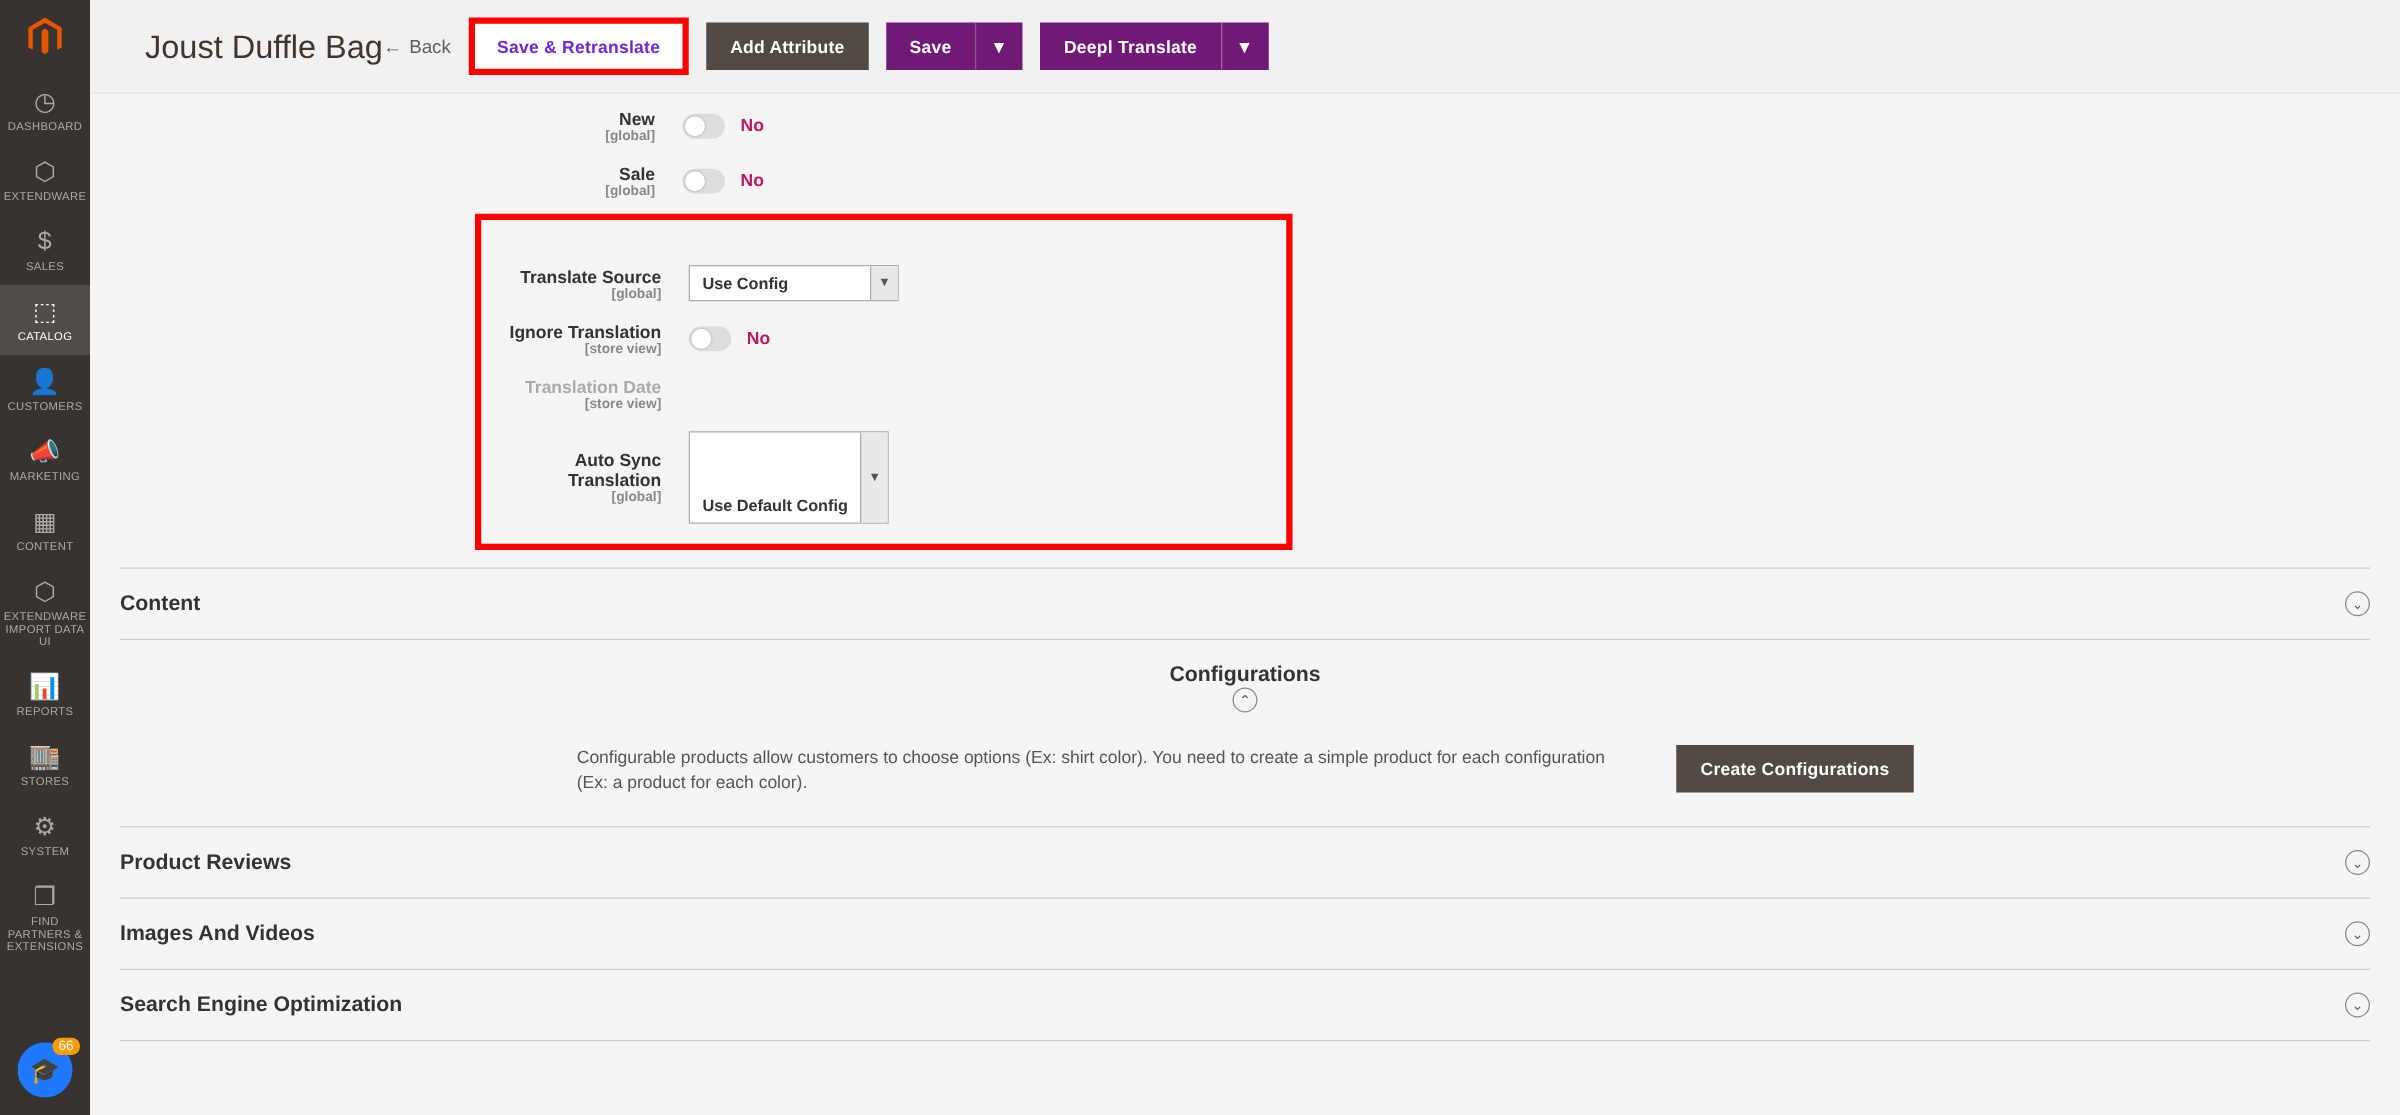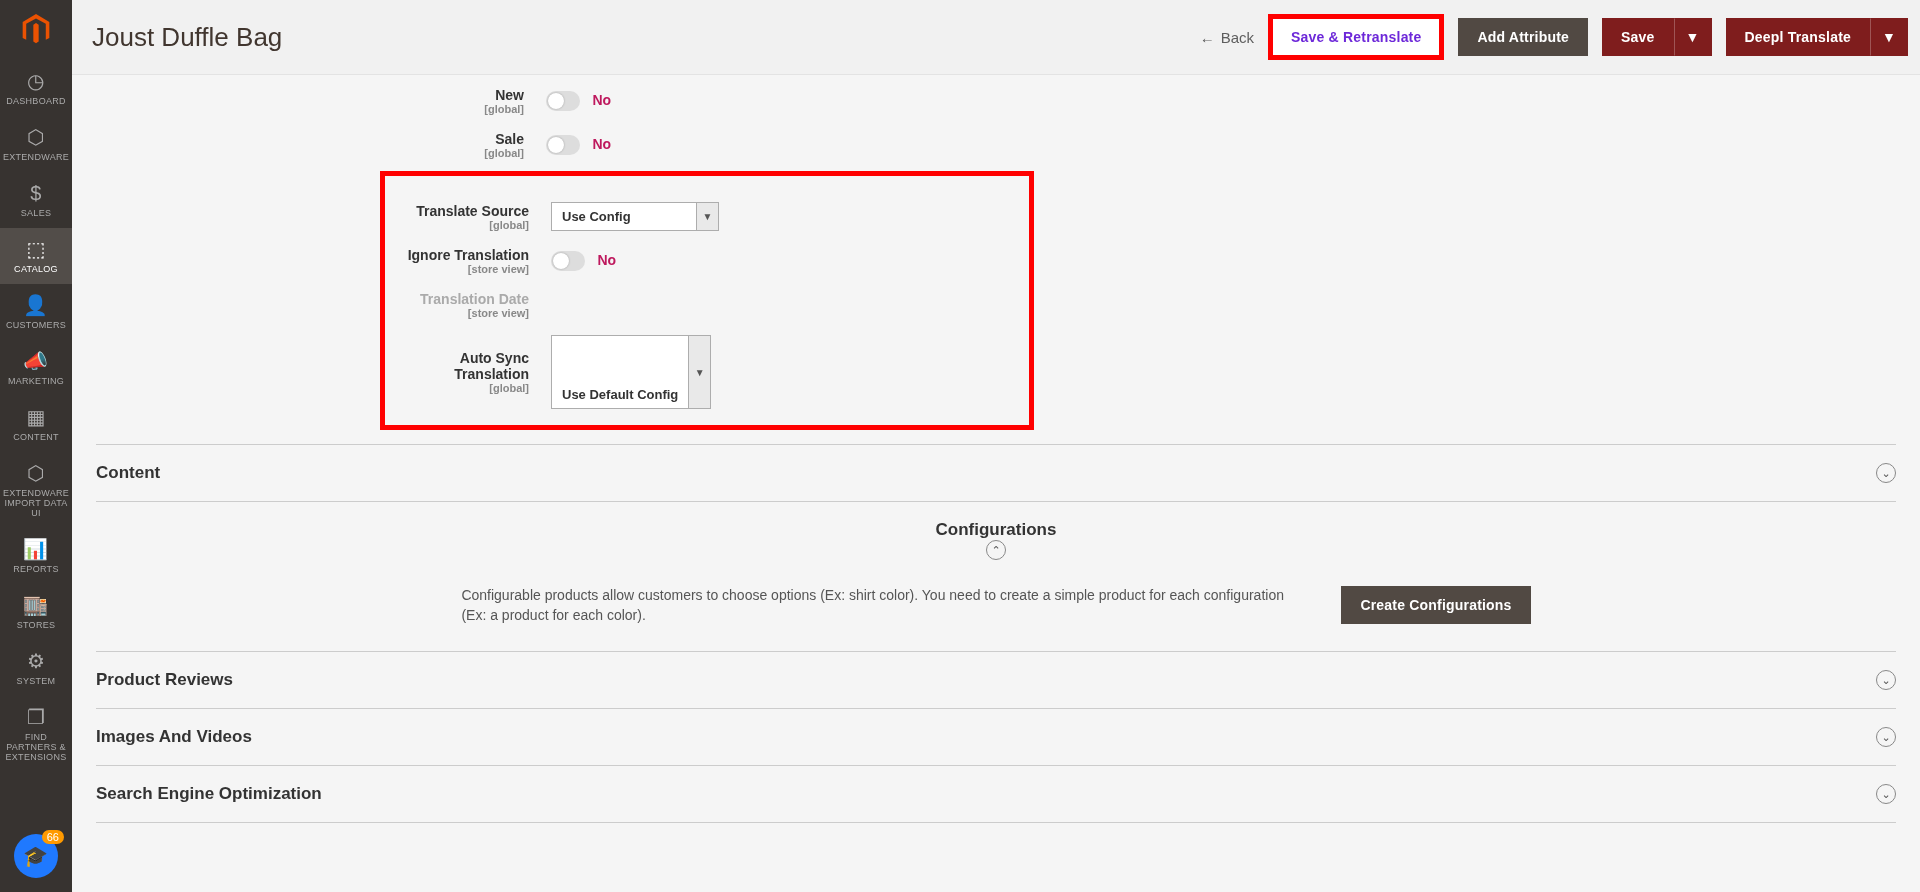--- a/index.html
+++ b/index.html
@@ -9,28 +9,28 @@
   position: fixed; left: 0; top: 0; bottom: 0; width: 72px;
   background: #373330; color: #aaa; z-index: 100;
 }
 .logo { display:flex; align-items:center; justify-content:center; height:60px; }
 .logo svg { width:32px; height:32px; }
 .nav-item { display:flex; flex-direction:column; align-items:center; justify-content:center; padding:10px 2px; font-size:9px; letter-spacing:.3px; color:#aaa; text-align:center; cursor:pointer; }
 .nav-item.active { background:#524d49; color:#fff; }
 .nav-item .ico { font-size:20px; margin-bottom:4px; display:flex; align-items:center; justify-content:center; height:22px; }
 
 .main { margin-left:72px; }
-.header { display:flex; align-items:center; justify-content:space-between; padding:14px 12px; background:#f1f1f1; border-bottom:1px solid #e3e3e3; position:sticky; top:0; }
+.header { display:flex; align-items:center; justify-content:flex-start; padding:14px 36px; background:#f1f1f1; border-bottom:1px solid #e3e3e3; position:sticky; top:0; }
 .title { font-size:26px; font-weight:400; color:#41362f; margin-left:8px; }
 .actions { display:flex; align-items:center; gap:14px; }
 .back { color:#5e5e5e; font-size:15px; cursor:pointer; display:flex; align-items:center; gap:6px; }
 .btn { border:1px solid transparent; padding:10px 18px; font-size:14px; font-weight:600; cursor:pointer; letter-spacing:.2px; }
 .btn-outline { background:#fff; border:1px solid #a9a39b; color:#6d28d9; }
 .btn-dark { background:#514943; color:#fff; }
-.btn-orange { background:#7f1d1d; color:#fff; }
+.btn-orange { background:#701a75; color:#fff; }
 .btn-split { display:flex; }
 .btn-split .drop { width:30px; display:flex; align-items:center; justify-content:center; border-left:1px solid rgba(255,255,255,.25); }
 
 .highlight-red { border:5px solid #ff0000; }
 
 .content-area { padding:4px 24px 40px; }
 
 .field-row { display:flex; align-items:center; padding:8px 0;font-weight:bold; }
 .field-label { width:450px; text-align:right; padding-right:22px; color:#333; font-size:14px; }
 .field-label .sub { display:block; font-size:11px; color:#888; }
@@ -41,21 +41,21 @@
 .toggle-label { margin-left:8px; font-size:14px; color:#be185d; }
 
 .select-wrap { display:inline-flex; border:1px solid #adadad; background:#fff; }
 .select-wrap .sel-text { padding:6px 10px; font-size:13px; min-width:144px; }
 .select-wrap .sel-btn { width:22px; background:#e9e9e9; border-left:1px solid #adadad; display:flex; align-items:center; justify-content:center; font-size:10px; color:#555; }
 
 .date-wrap { display:inline-flex; border:1px solid #ccc; background:#f7f7f7; }
 .date-wrap .dt-text { padding:6px 8px; font-size:13px; color:#999; min-width:98px; }
 .date-wrap .dt-btn { width:26px; display:flex; align-items:center; justify-content:center; color:#777; }
 
-.hl-box { position:relative; margin:4px 0 14px; padding:18px 0 8px; width:654px; margin-left:284px;}
+.hl-box { position:relative; margin:4px 0 14px; padding:28px 0 8px; width:654px; margin-left:284px;}
 
 .section { border-top:1px solid #ccc; padding:18px 0; display:flex; justify-content:space-between; align-items:center; cursor:pointer; }
 .section h3 { font-size:17px; font-weight:600; color:#333; }
 .chev { width:20px; height:20px; border:1px solid #888; border-radius:50%; display:flex; align-items:center; justify-content:center; font-size:11px; color:#555; }
 .section.last { border-bottom:1px solid #ccc;gap:32px; }
 
 .config-body { padding:8px 0 26px; display:flex; justify-content:center; align-items:flex-start; gap:40px;}
 .config-text { font-size:14px; color:#555; max-width:840px; line-height:1.4;}
 
 .fab { position:fixed; left:14px; bottom:14px; width:44px; height:44px; border-radius:50%; background:#1f79ff; color:#fff; display:flex; align-items:center; justify-content:center; font-size:20px; z-index:200;}

